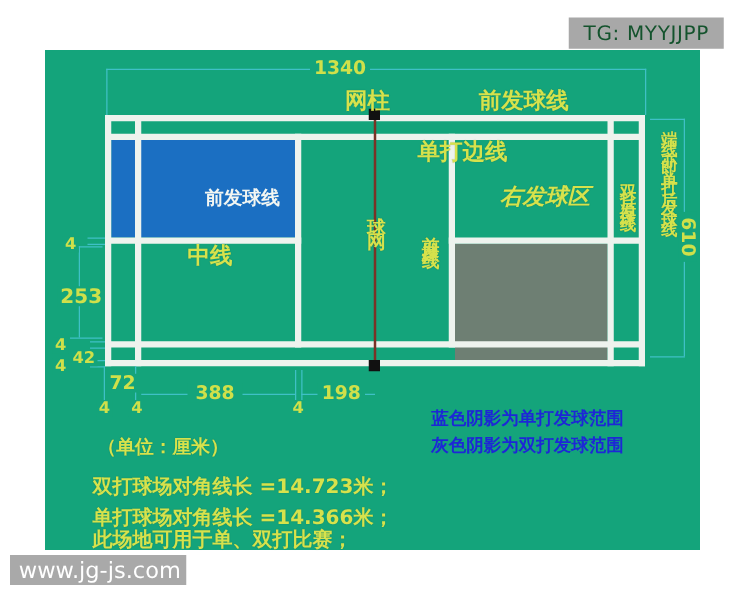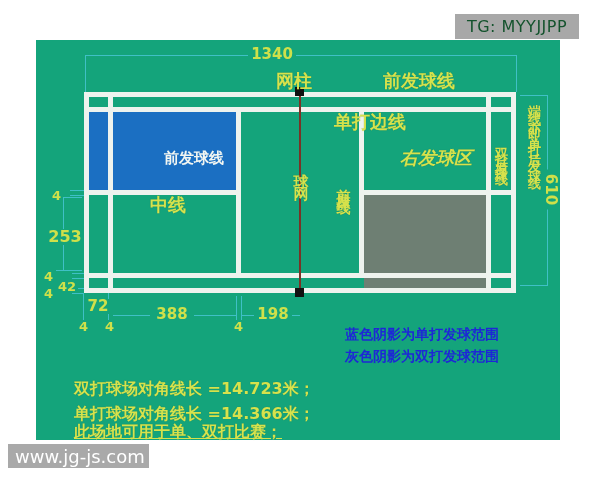--- a/index.html
+++ b/index.html
@@ -105,24 +105,25 @@
     <div class="ylab" style="left:347px;top:31px;">前发球线</div>
     <div class="ylab" style="left:298px;top:72px;">单打边线</div>
     <div class="wlab" style="left:128px;top:109px;">前发球线</div>
     <div class="ylab" style="left:364px;top:108px;font-style:italic;">右发球区</div>
     <div class="ylab" style="left:114px;top:155px;">中线</div>
     <div class="vtext" style="left:255px;top:122px;font-size:15px;letter-spacing:13px;">球网</div>
     <div class="vtext" style="left:299px;top:138px;font-size:14px;letter-spacing:4px;">前发球线</div>
     <div class="vtext" style="left:456px;top:97px;font-size:13px;letter-spacing:5px;">双打后发球线</div>
     <div class="vtext" style="left:489px;top:54px;font-size:13px;letter-spacing:8px;">端线亦即单打后发球线</div>
 
+    <div class="ynote" style="left:42px;top:308px;font-size:15px;">（单位：厘米）</div>
     <div class="bluenote" style="left:309px;top:308px;">灰色阴影为双打发球范围</div>
     <div class="bluenote" style="left:309px;top:286px;">蓝色阴影为单打发球范围</div>
     <div class="ynote" style="left:38px;top:339px;">双打球场对角线长 =14.723米；</div>
     <div class="ynote" style="left:38px;top:364px;">单打球场对角线长 =14.366米；</div>
-    <div class="ynote" style="left:38px;top:382px;text-decoration:underline;">此场地可用于单、双打比赛；</div>
+    <div class="ynote" style="left:38px;top:382px;">此场地可用于单、双打比赛；</div>
   </div>
 
   <div class="site-mark">
     <span>www.jg-js.com</span>
   </div>
 
 </div>
 
 </body></html>

